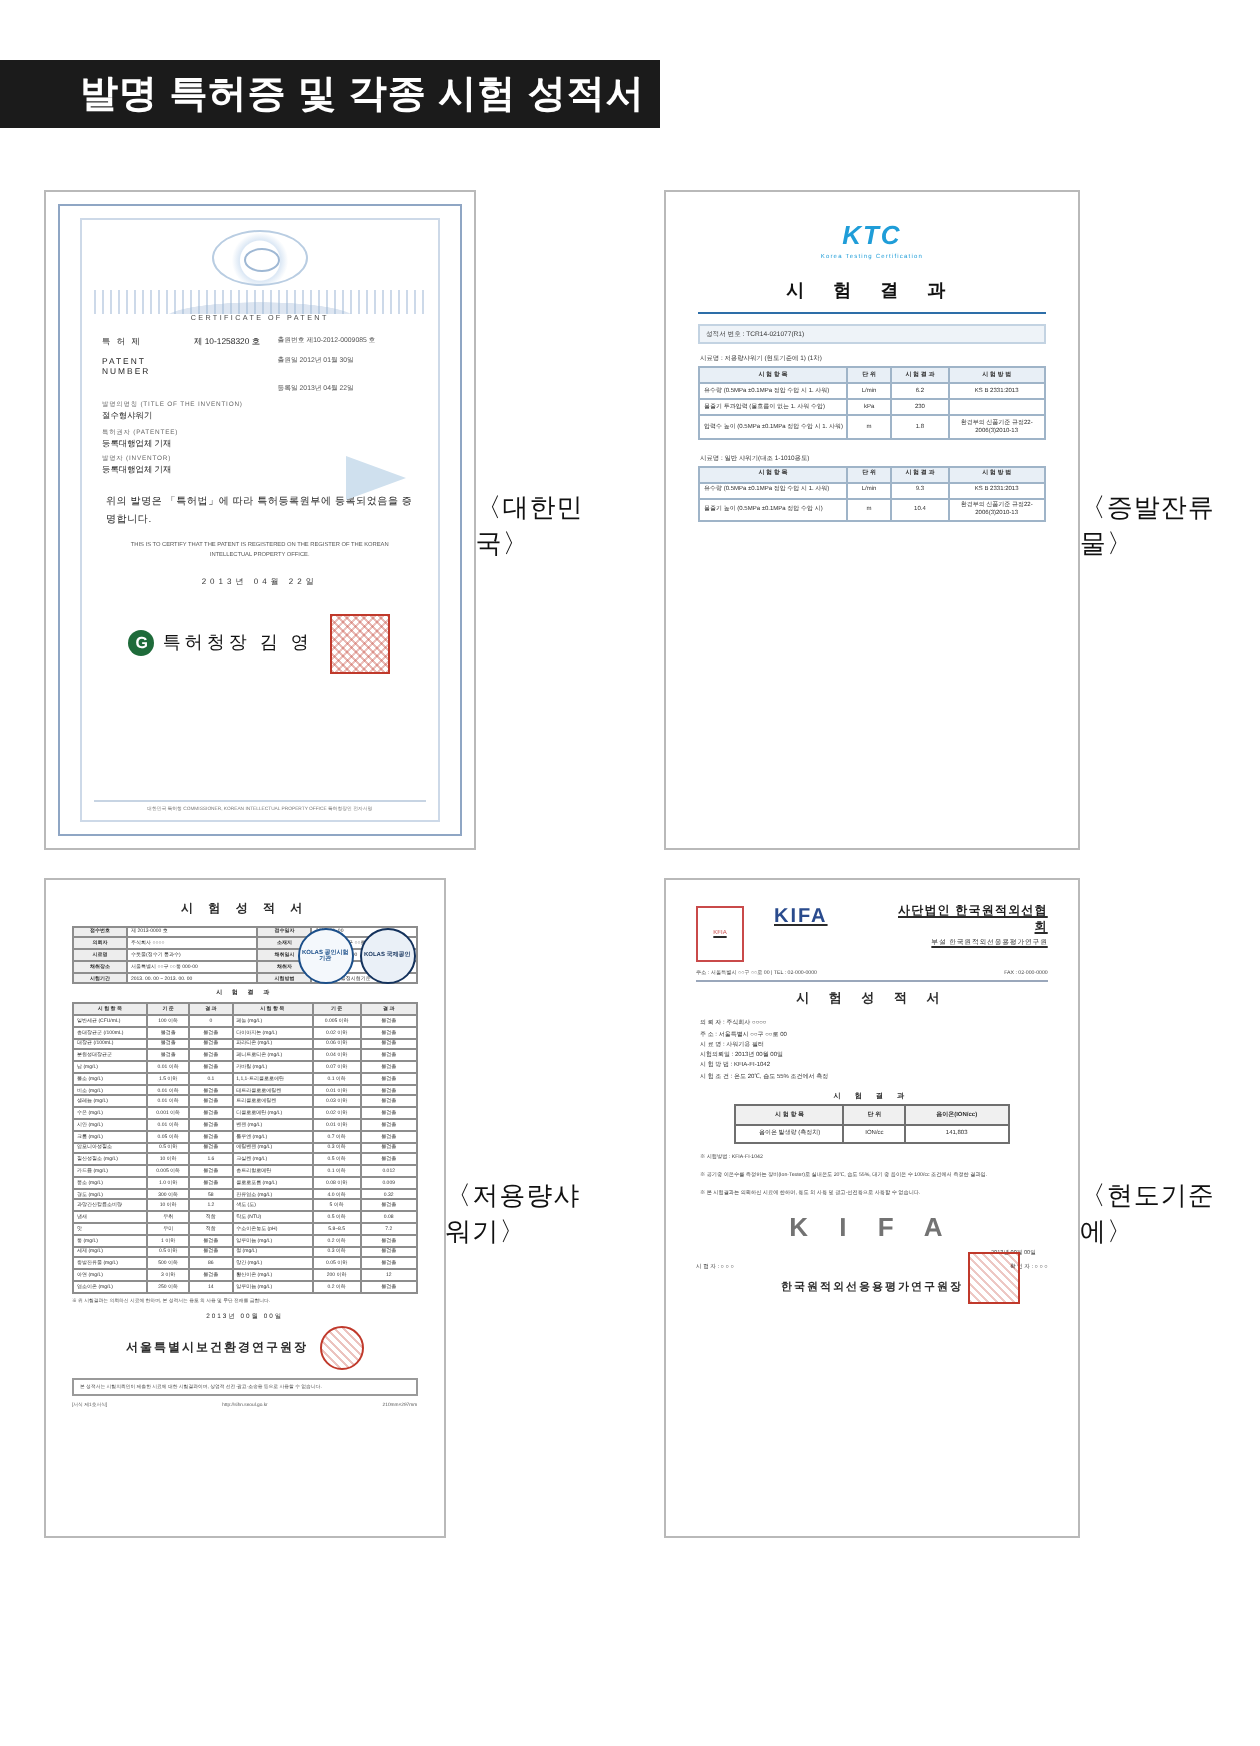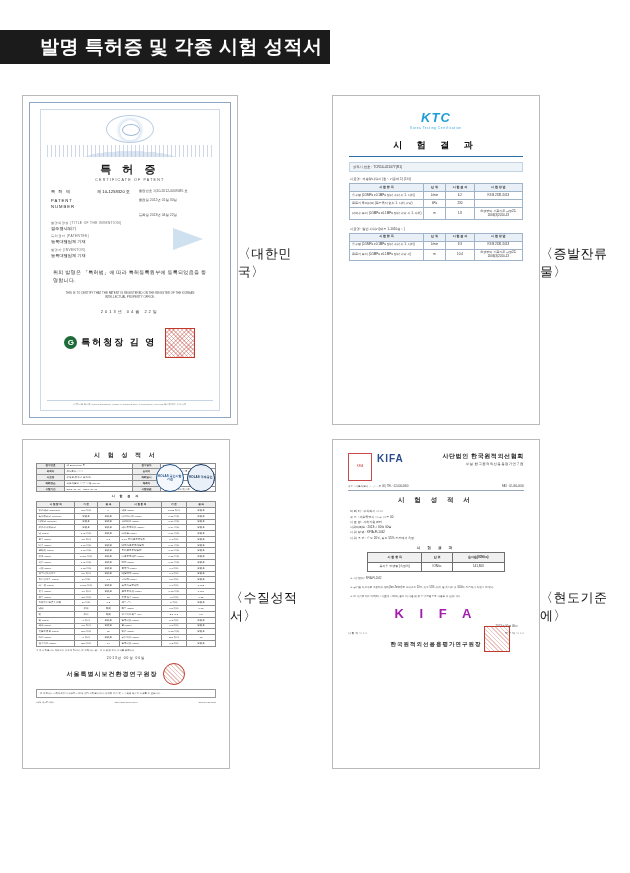--- a/index.html
+++ b/index.html
@@ -197,21 +197,21 @@
     width: 13px; height: 13px;
     border-radius: 50%;
     background: #1e6b3a;
     color: #fff;
     font-size: 8px;
     font-weight: bold;
     display: flex; align-items: center; justify-content: center;
   }
   .sign-name {
     font-size: 9px;
-    font-weight: bold;
+    font-weight: normal;
     letter-spacing: 2px;
     color: #111;
   }
   .red-seal {
     width: 28px; height: 28px;
     border: 1.5px solid #c0392b;
     margin-left: 5px;
     background:
       repeating-linear-gradient(45deg, rgba(192,57,43,.35) 0 1px, rgba(255,255,255,0) 1px 3px),
       repeating-linear-gradient(-45deg, rgba(192,57,43,.3) 0 1px, rgba(255,255,255,0) 1px 3px);
@@ -382,21 +382,22 @@
     font-size: 2.4px;
     color: #555;
     margin-top: 3px;
   }
 
   
   .kifa { padding: 7px 9px; }
   .kifa-top {
     display: flex;
     align-items: flex-start;
-    gap: 5px;
+    gap: 15px;
+    text-decoration: underline;
   }
   .kifa-mark {
     width: 22px; height: 26px;
     border: 1px solid #c94a4a;
     color: #c94a4a;
     font-size: 3px;
     display: flex; align-items: center; justify-content: center;
     text-align: center;
     line-height: 1.1;
   }
@@ -464,21 +465,21 @@
   .kifa-notes {
     font-size: 2.6px;
     line-height: 1.55;
     color: #3a3a3a;
     margin: 5px 2px 0 2px;
   }
   .kifa-wm {
     text-align: center;
     font-size: 13px;
     letter-spacing: 6px;
-    color: #a21caf;
+    color: #737373;
     font-weight: bold;
     margin: 7px 0 2px 0;
   }
   .kifa-date {
     text-align: right;
     font-size: 2.8px;
     color: #444;
     margin-right: 6px;
   }
   .kifa-signrow {
@@ -515,21 +516,20 @@
 
 <div class="cert-grid">
 
   <div class="cert-cell">
     <div class="cert-frame">
       <div class="doc patent">
         <div class="patent-inner">
           <div class="patent-seal-top"></div>
           <div class="filigree"></div>
 
-          <div class="patent-title">특 허 증</div>
           <div class="patent-sub">CERTIFICATE OF PATENT</div>
 
           <div class="kv">
             <span class="k">특  허  제</span>
             <span class="v">제 10-1258320 호</span>
             <span class="r">출원번호      제10-2012-0009085 호</span>
           </div>
           <div class="kv">
             <span class="k">PATENT NUMBER</span>
             <span class="v"></span>
@@ -915,21 +915,21 @@
           <span class="seal"></span>
         </div>
         <div class="w-footbox">본 성적서는 시험의뢰인이 제출한 시료에 대한 시험결과이며, 상업적 선전·광고·소송용 등으로 사용할 수 없습니다.</div>
         <div class="w-footrow">
           <span>[서식 제1호서식]</span>
           <span>http://sihn.seoul.go.kr</span>
           <span>210mm×297mm</span>
         </div>
       </div>
     </div>
-    <div class="cert-caption">〈수질성적서〉</div>
+    <div class="cert-caption">〈저용량샤워기〉</div>
   </div>
 
   <div class="cert-cell">
     <div class="cert-frame">
       <div class="doc kifa">
         <div class="kifa-top">
           <div class="kifa-mark">KFIA</div>
           <div style="flex:1">
             <div class="kifa-logo">KIFA</div>
           </div>

